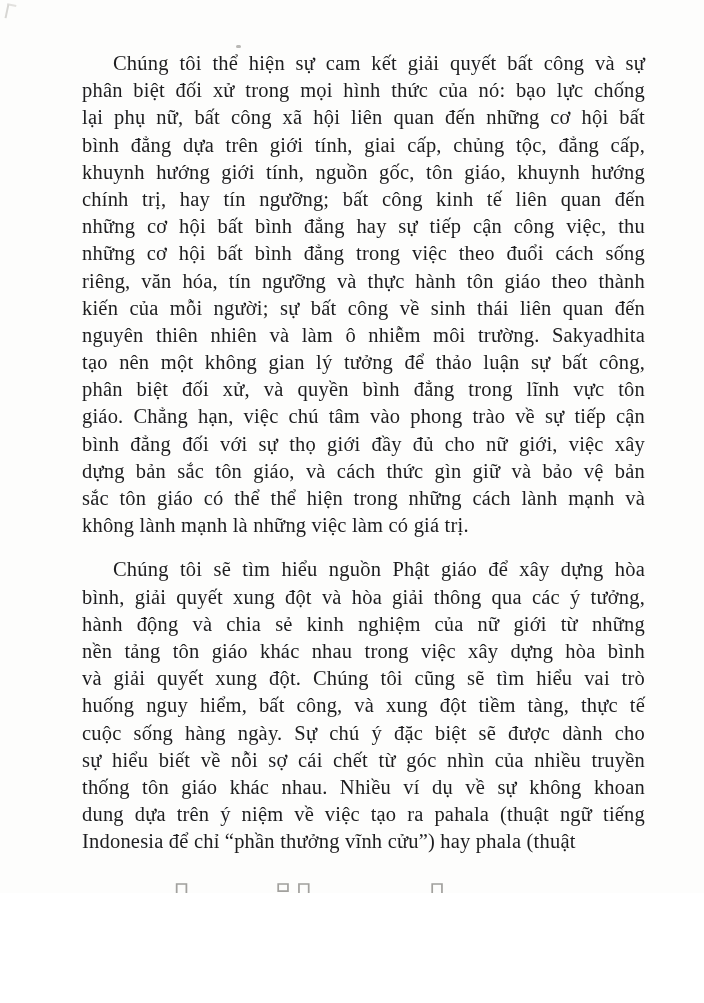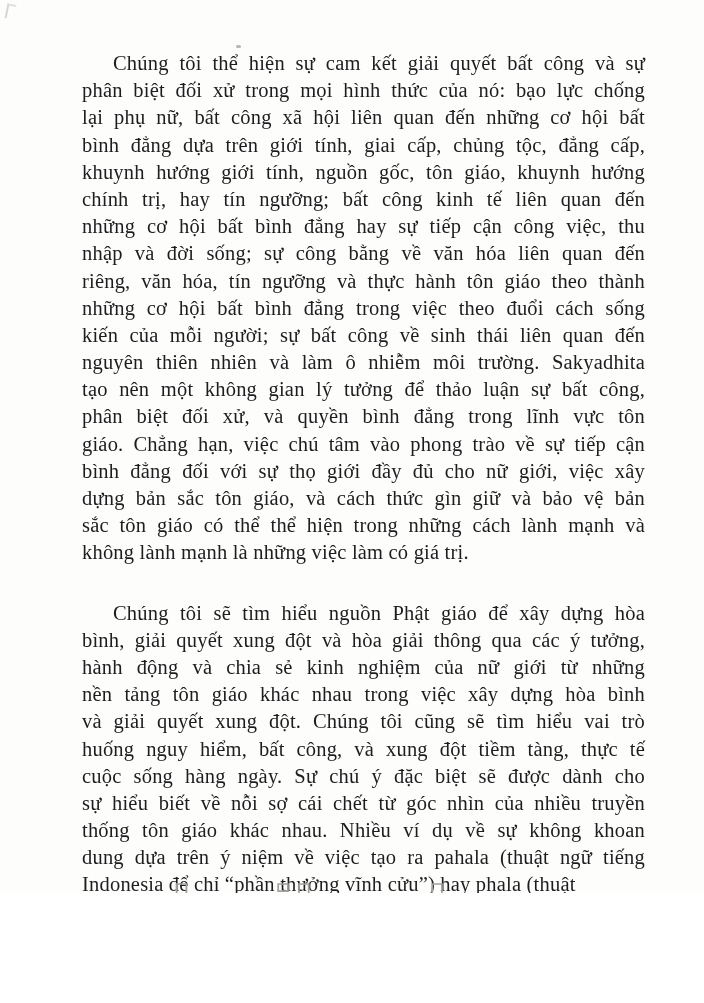--- a/index.html
+++ b/index.html
@@ -21,21 +21,21 @@
     left: 82px;
     top: 50px;
     width: 563px;
     color: #1d1d1f;
     z-index: 1;
   }
   .paragraph {
     font-size: 20.5px;
     letter-spacing: 0.2px;
   }
-  .paragraph + .paragraph { margin-top: 33px; }
+  .paragraph + .paragraph { margin-top: 17px; }
   .paragraph .line {
     height: 27.2px;
     line-height: 27.2px;
     text-align: justify;
     text-align-last: justify;
   }
   .paragraph .line.first { text-indent: 31px; }
   .paragraph .line.last { text-align-last: left; }
 
   
@@ -109,23 +109,22 @@
 
   <div class="text-block">
     <div class="paragraph">
         <div class="line first">Chúng tôi thể hiện sự cam kết giải quyết bất công và sự</div>
         <div class="line">phân biệt đối xử trong mọi hình thức của nó: bạo lực chống</div>
         <div class="line">lại phụ nữ, bất công xã hội liên quan đến những cơ hội bất</div>
         <div class="line">bình đẳng dựa trên giới tính, giai cấp, chủng tộc, đẳng cấp,</div>
         <div class="line">khuynh hướng giới tính, nguồn gốc, tôn giáo, khuynh hướng</div>
         <div class="line">chính trị, hay tín ngưỡng; bất công kinh tế liên quan đến</div>
         <div class="line">những cơ hội bất bình đẳng hay sự tiếp cận công việc, thu</div>
-        <div class="line">nhập và đời sống; sự công bằng về văn hóa liên quan đến</div>
+        <div class="line">những cơ hội bất bình đẳng trong việc theo đuổi cách sống</div>
         <div class="line">riêng, văn hóa, tín ngưỡng và thực hành tôn giáo theo thành</div>
-        <div class="line">những cơ hội bất bình đẳng trong việc theo đuổi cách sống</div>
         <div class="line">kiến của mỗi người; sự bất công về sinh thái liên quan đến</div>
         <div class="line">nguyên thiên nhiên và làm ô nhiễm môi trường. Sakyadhita</div>
         <div class="line">tạo nên một không gian lý tưởng để thảo luận sự bất công,</div>
         <div class="line">phân biệt đối xử, và quyền bình đẳng trong lĩnh vực tôn</div>
         <div class="line">giáo. Chẳng hạn, việc chú tâm vào phong trào về sự tiếp cận</div>
         <div class="line">bình đẳng đối với sự thọ giới đầy đủ cho nữ giới, việc xây</div>
         <div class="line">dựng bản sắc tôn giáo, và cách thức gìn giữ và bảo vệ bản</div>
         <div class="line">sắc tôn giáo có thể thể hiện trong những cách lành mạnh và</div>
         <div class="line last">không lành mạnh là những việc làm có giá trị.</div>
       </div>

